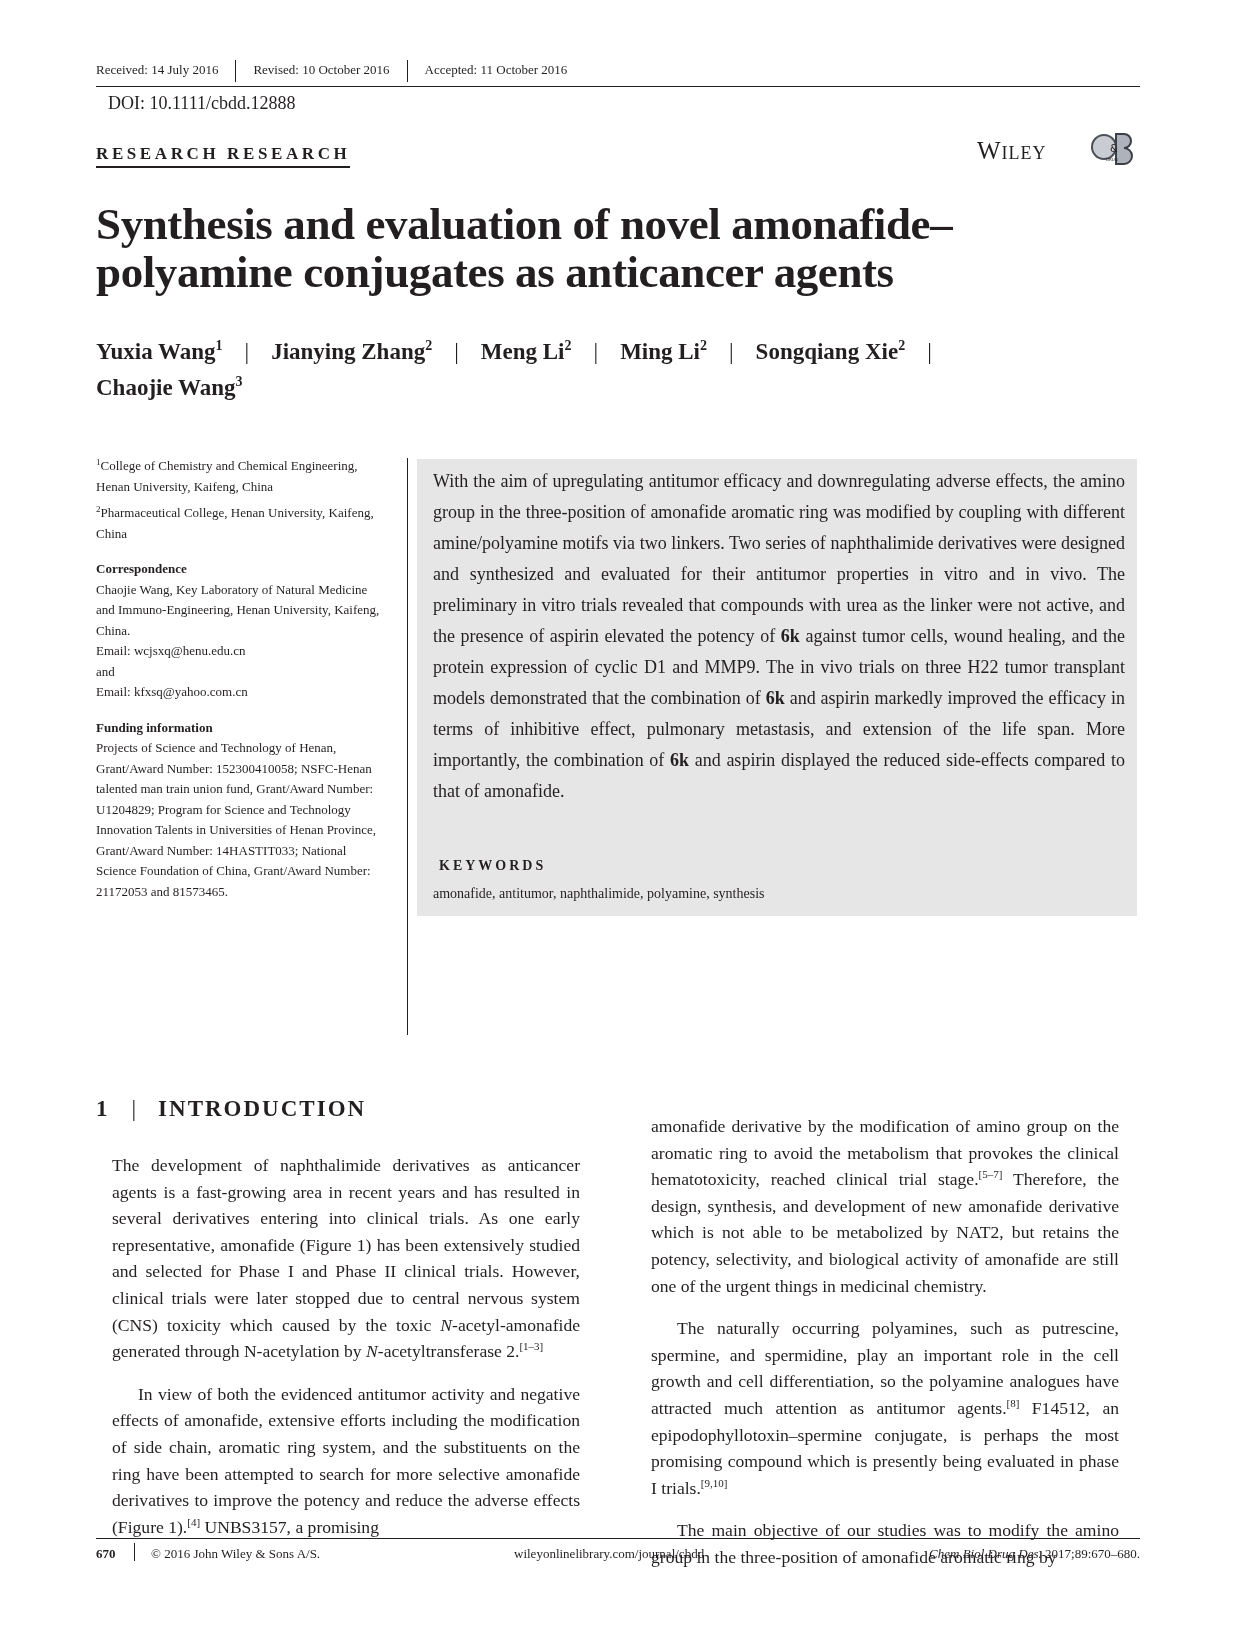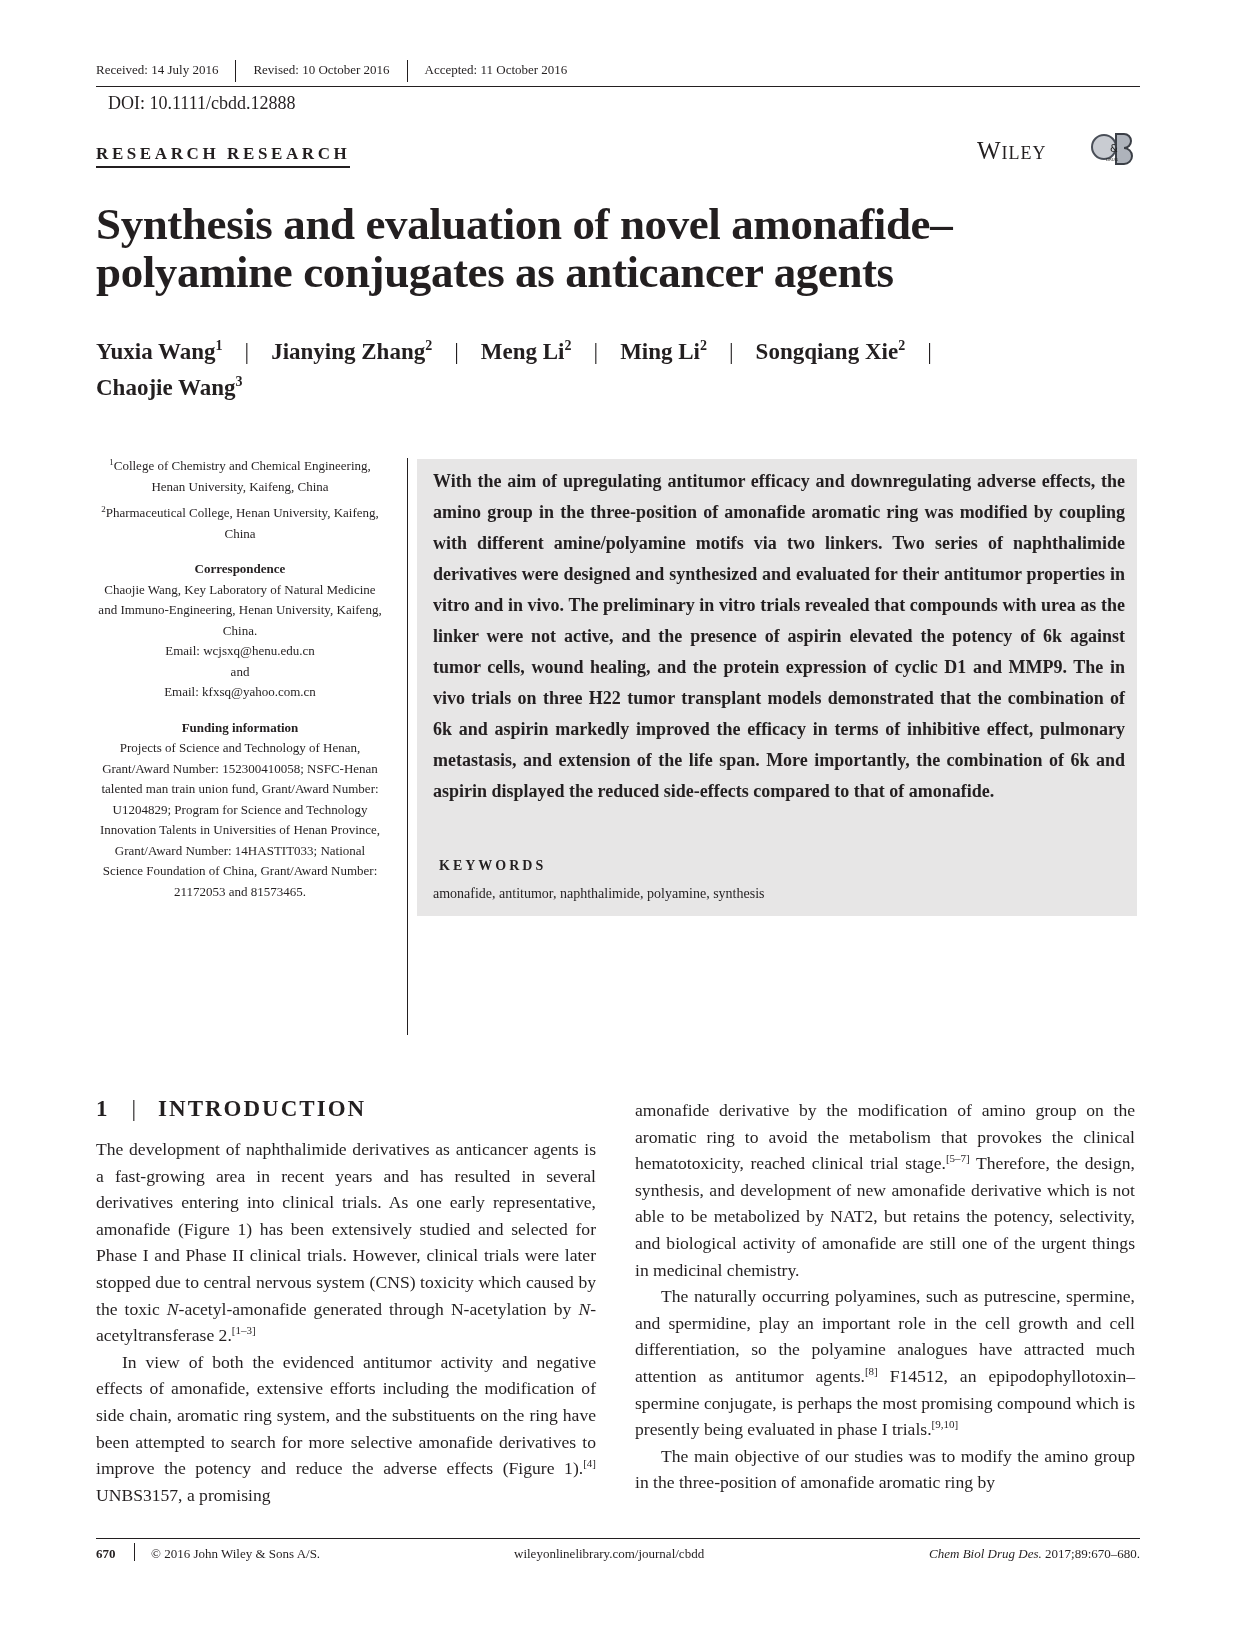--- a/index.html
+++ b/index.html
@@ -21,37 +21,37 @@
   .journal-logo { left: 1090px; top: 130px; width: 46px; height: 36px; }
 
   .title { left: 96px; top: 200px; width: 980px; font-size: 45px; font-weight: bold; line-height: 48px; letter-spacing: -0.4px; }
 
   .authors { left: 96px; top: 334px; width: 1000px; font-size: 23px; font-weight: bold; line-height: 36px; }
   .authors .author { white-space: nowrap; }
   .authors sup { font-size: 14px; vertical-align: 9px; line-height: 0; }
   .authors .bar { font-weight: normal; margin: 0 22px; }
 
   
-  .sidebar { left: 96px; top: 456px; width: 288px; font-size: 13px; line-height: 20.5px; text-align: center; }
+  .sidebar { left: 96px; top: 456px; width: 288px; font-size: 13px; line-height: 20.5px; }
   .sidebar .aff { margin-bottom: 6px; }
   .sidebar sup { font-size: 9px; vertical-align: 5px; line-height: 0; }
   .sidebar .hdr { font-weight: bold; margin-top: 15px; }
   .sidebar-rule { left: 407px; top: 458px; width: 1px; height: 577px; background: #231f20; }
 
   
   .abstract { left: 417px; top: 459px; width: 720px; height: 457px; background: #e7e6e6; }
-  .abstract .text { position: absolute; left: 16px; top: 7px; width: 692px; font-size: 18px; line-height: 31px; text-align: justify; font-weight: bold; }
+  .abstract .text { position: absolute; left: 16px; top: 7px; width: 692px; font-size: 18px; line-height: 31px; text-align: justify; }
   .kw-title { left: 433px; top: 858px; font-size: 14px; font-weight: bold; letter-spacing: 3px; margin-left: 6px; }
   .kw-list { left: 433px; top: 886px; font-size: 14px; }
 
   
   .section-head { left: 96px; top: 1096px; font-size: 23px; font-weight: bold; letter-spacing: 2px; white-space: nowrap; }
   .section-head .bar { font-weight: normal; margin: 0 22px 0 22px; letter-spacing: 0; }
   .col { font-size: 17.6px; line-height: 26.6px; text-align: justify; width: 500px; }
-  .col p { margin: 0; }
+  .col p { margin: 16px; }
   .col p.indent { text-indent: 26px; }
   .col sup { font-size: 11px; vertical-align: 7px; line-height: 0; }
   .col-left { left: 96px; top: 1136px; }
   .col-right { left: 635px; top: 1097px; }
 
   
   .footer-rule { left: 96px; top: 1538px; width: 1044px; height: 1px; background: #231f20; }
   .footer { left: 96px; top: 1543px; width: 1044px; height: 22px; font-size: 13px; }
   .footer .page { position: absolute; left: 0; top: 3px; font-weight: bold; }
   .footer .vbar { position: absolute; left: 38px; top: 0; width: 1px; height: 18px; background: #231f20; }

